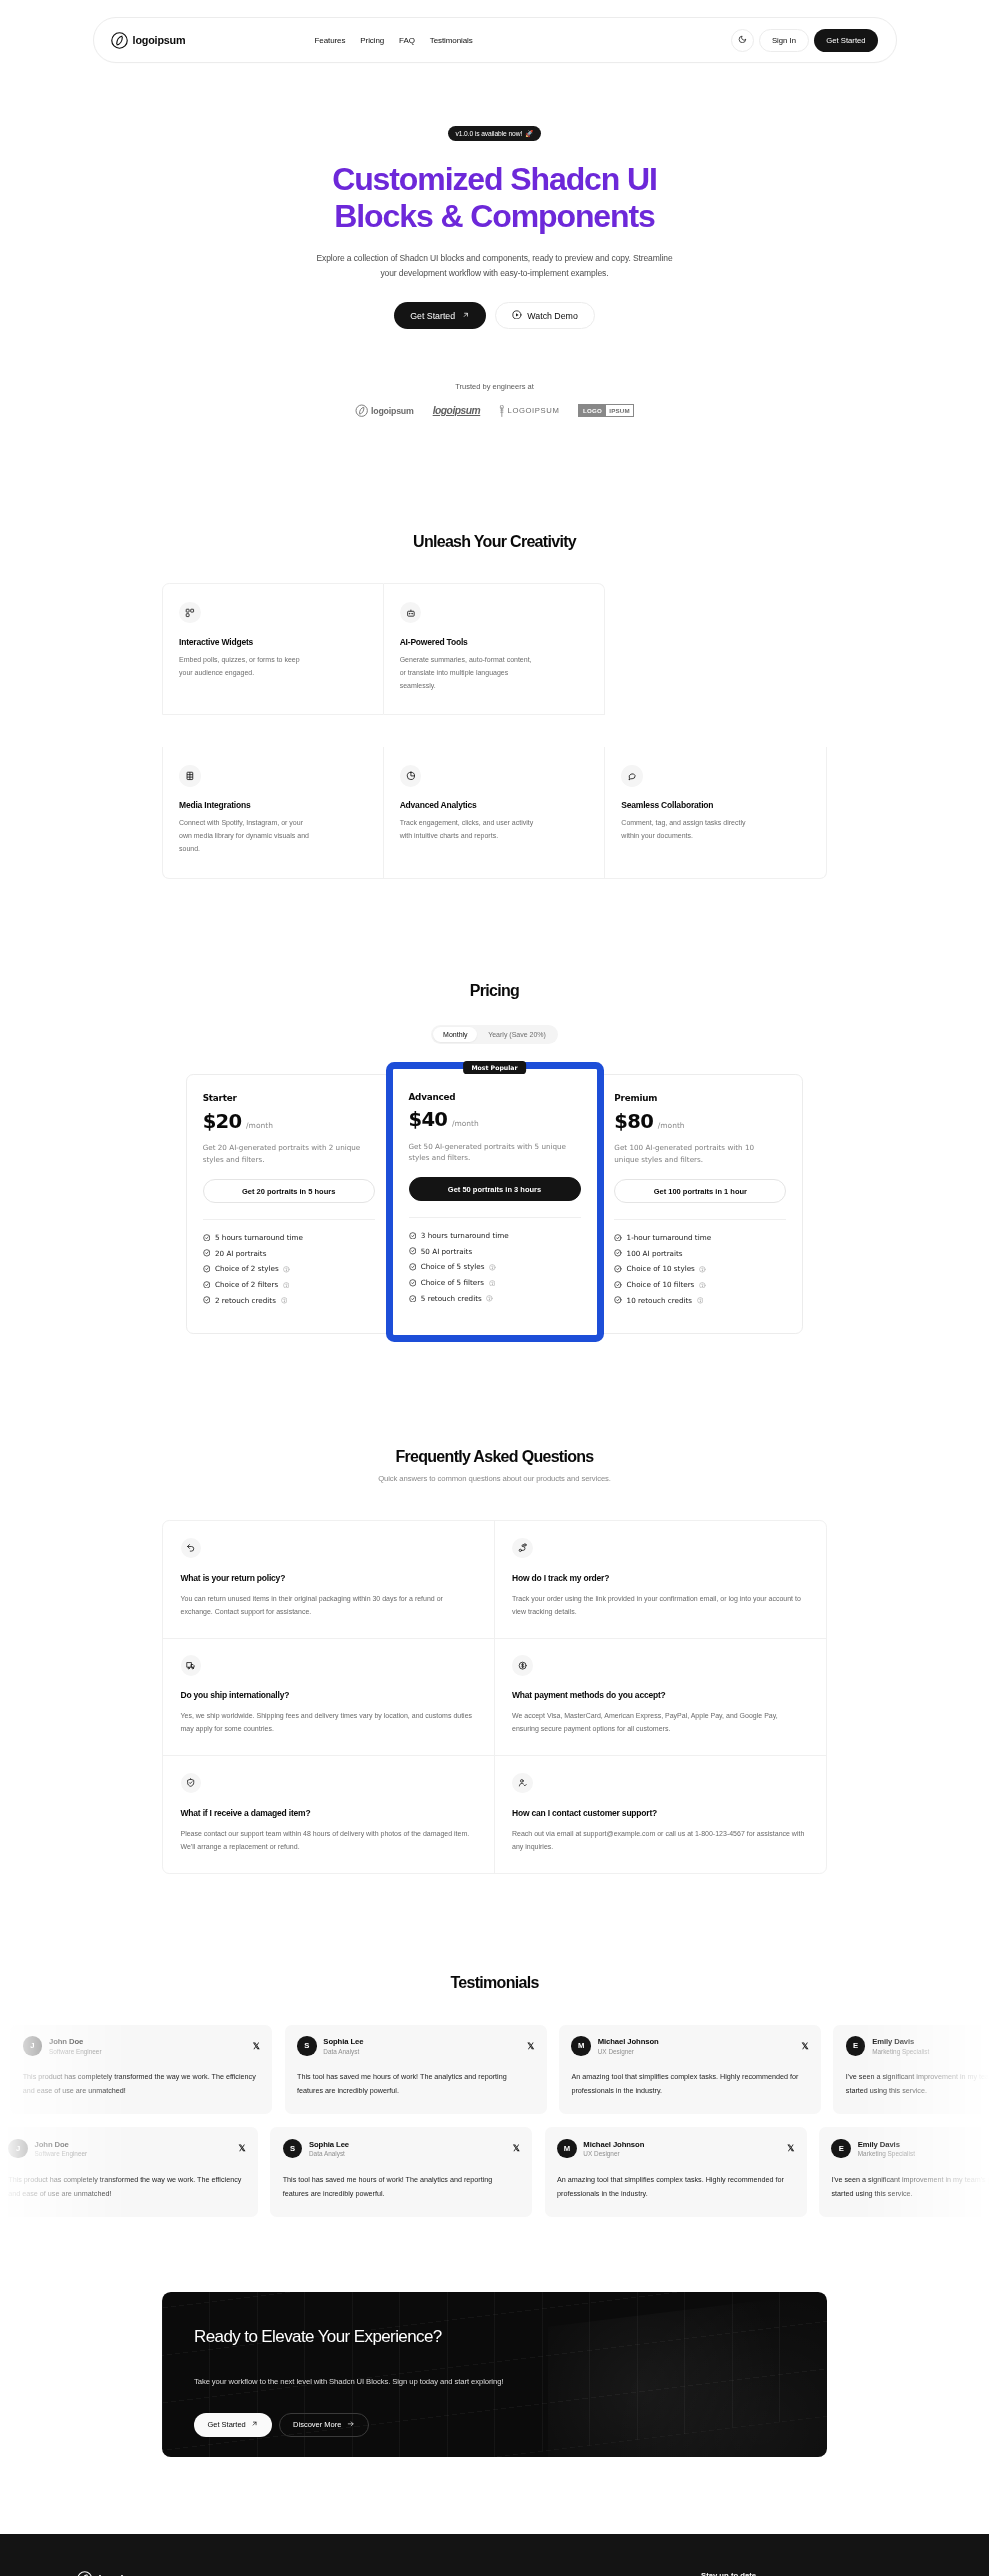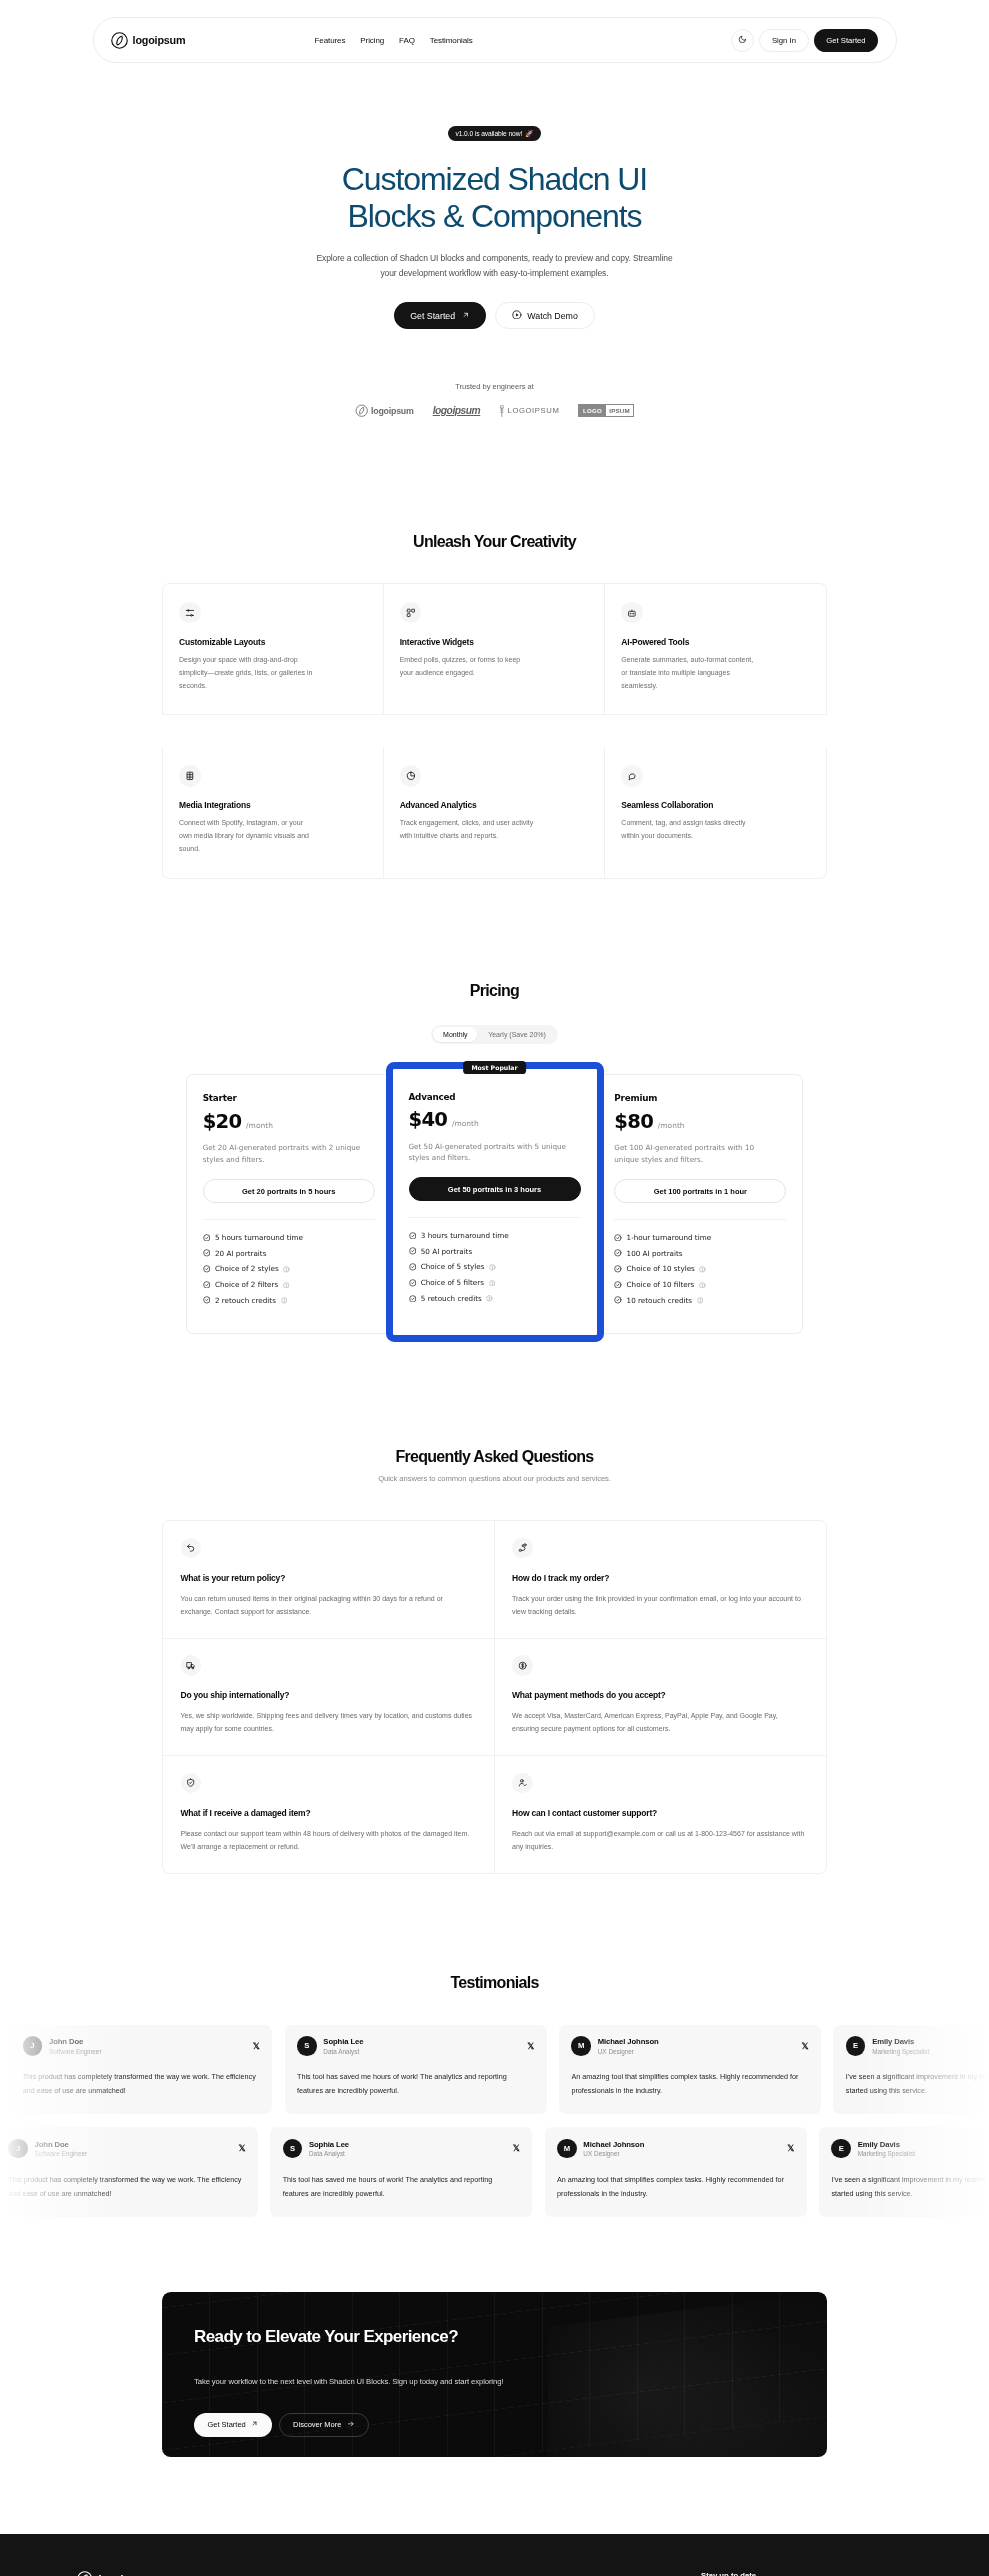--- a/index.html
+++ b/index.html
@@ -38,22 +38,22 @@
     color:#fff; font-size:7.7px; display:flex; align-items:center; border:none;
   }
 
   
   .hero { text-align:center; padding-top:63px; }
   .badge {
     display:inline-flex; align-items:center; gap:3.1px; background:#171717; color:#fff;
     font-size:6.7px; padding:3.6px 7.7px; border-radius:10.3px; letter-spacing:-0.1px;
   }
   .hero h1 {
-    margin-top:19.6px; font-size:32px; line-height:1.17; font-weight:400;
-    letter-spacing:-1.1px; color:#0c4a6e;
+    margin-top:19.6px; font-size:32px; line-height:1.17; font-weight:700;
+    letter-spacing:-1.1px; color:#6d28d9;
   }
   .hero p {
     margin:15px auto 0; width:361px; font-size:8.5px; line-height:1.75;
     color:#4d4d4d; letter-spacing:-0.1px;
   }
   .hero-ctas { margin-top:21.6px; display:flex; justify-content:center; gap:9.3px; }
   .cta-dark {
     height:27px; padding:0 16px; border-radius:14px; background:#141414; color:#fff;
     font-size:8.8px; display:flex; align-items:center; gap:6.7px; border:none;
   }
@@ -188,21 +188,21 @@
     transform:skewY(-7deg) scale(1.25); transform-origin:top left;
   }
   .cta-box::after {
     content:""; position:absolute; right:-4%; top:10%; width:46%; height:110%;
     background:
       radial-gradient(circle at 30% 40%, rgba(255,255,255,.055), transparent 58%),
       radial-gradient(circle at 70% 70%, rgba(255,255,255,.04), transparent 60%);
     transform:skewY(-7deg);
   }
   .cta-inner { position:relative; z-index:2; }
-  .cta-h { font-size:17px; font-weight:700; letter-spacing:-0.6px; }
+  .cta-h { font-size:17px; font-weight:400; letter-spacing:-0.6px; }
   .cta-p { margin-top:30px; font-size:7.7px; color:#dcdcdc; letter-spacing:-0.1px; }
   .cta-btns { margin-top:27px; display:flex; gap:7.2px; }
   .cta-white {
     height:24px; padding:0 13.4px; border-radius:12.4px; background:#fafafa; color:#0a0a0a;
     font-size:7.5px; display:flex; align-items:center; gap:5.2px; border:none;
   }
   .cta-outline {
     height:24px; padding:0 13.4px; border-radius:12.4px; background:transparent; color:#fff;
     font-size:7.5px; display:flex; align-items:center; gap:5.2px; border:0.5px solid #3a3a3a;
   }
@@ -314,32 +314,20 @@
       </div>
     </div>
   </section>
 
   <section class="features">
     <h2 class="sec-title">Unleash Your Creativity</h2>
 
     <div class="feat-grid feat-row1">
       <div class="feat-card">
         <div class="feat-ico">
-          <svg width="9.8" height="9.8" viewBox="0 0 24 24" fill="none" stroke="#111" stroke-width="2" stroke-linecap="round">
-              <path d="M10 6h11M3 6h3"></path>
-              <circle cx="8" cy="6" r="2"></circle>
-              <path d="M3 18h11M18 18h3"></path>
-              <circle cx="16" cy="18" r="2"></circle>
-            </svg>
-        </div>
-        <div class="feat-h">Customizable Layouts</div>
-        <div class="feat-p">Design your space with drag-and-drop simplicity—create grids, lists, or galleries in seconds.</div>
-      </div>
-      <div class="feat-card">
-        <div class="feat-ico">
           <svg width="9.8" height="9.8" viewBox="0 0 24 24" fill="none" stroke="#111" stroke-width="2" stroke-linejoin="round">
               <rect x="3" y="3" width="7" height="7" rx="1"></rect>
               <rect x="14" y="3" width="7" height="7" rx="1"></rect>
               <rect x="3" y="14" width="7" height="7" rx="1"></rect>
             </svg>
         </div>
         <div class="feat-h">Interactive Widgets</div>
         <div class="feat-p">Embed polls, quizzes, or forms to keep your audience engaged.</div>
       </div>
       <div class="feat-card">

